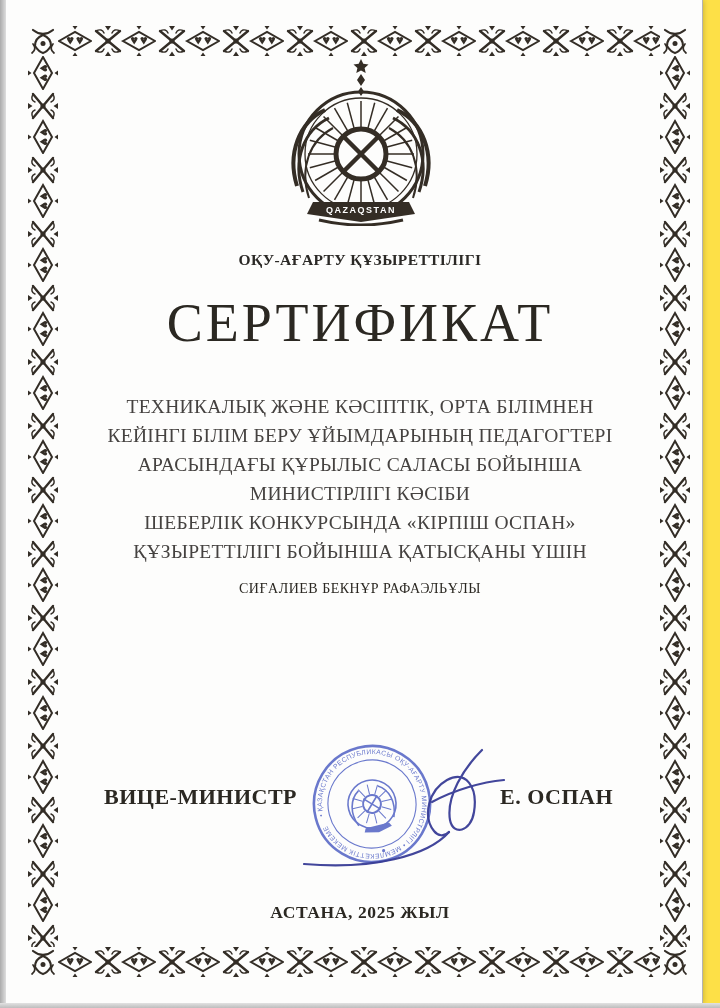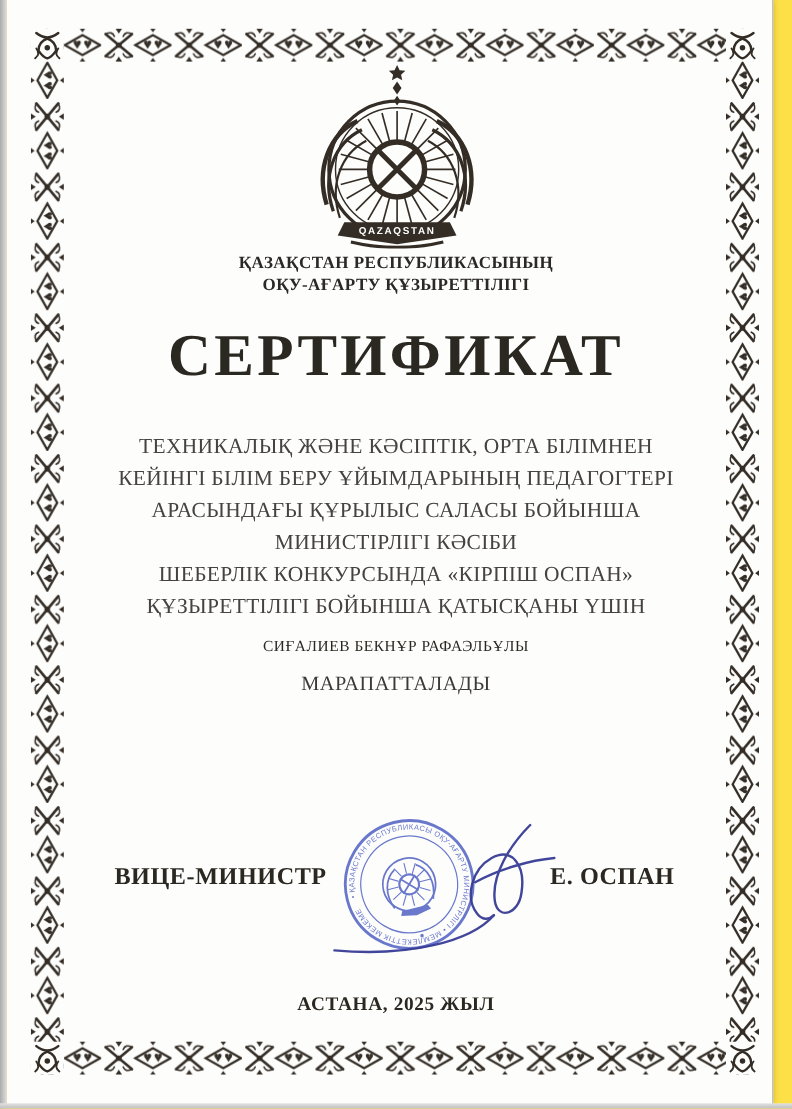--- a/index.html
+++ b/index.html
@@ -6,21 +6,21 @@
   body{background:#d8d8d8;font-family:"Liberation Serif","DejaVu Serif",serif;}
   #stage{position:relative;width:720px;height:1008px;overflow:hidden;background:#fde047;}
   #paper{position:absolute;left:6px;top:0;width:696px;height:1004px;background:#fdfdfc;
          border-right:1px solid #b3b3b3;box-shadow:0 0 6px rgba(0,0,0,.25);}
   .edge-left{position:absolute;left:0;top:0;width:6px;height:1008px;
          background:linear-gradient(90deg,#ababab,#dedede);}
   .edge-bottom{position:absolute;left:0;top:1003px;width:720px;height:5px;
          background:linear-gradient(180deg,#e2e2e2,#bdbdbd);}
   .centered{position:absolute;left:14px;width:692px;text-align:center;color:#2b2926;}
   .ministry{font-weight:bold;font-size:15.5px;letter-spacing:.4px;line-height:20px;}
-  .cert-title{font-weight:bold;font-size:54px;letter-spacing:3px;color:#2b2822;}
+  .cert-title{font-weight:normal;font-size:54px;letter-spacing:3px;color:#2b2822;}
   .body-line{font-size:19.5px;line-height:29.5px;color:#454240;letter-spacing:.3px;}
   .recipient{font-weight:normal;font-size:14px;letter-spacing:.5px;color:#2b2822;}
   .award{font-size:18.5px;color:#3c3937;letter-spacing:.5px;}
   .role,.signer{position:absolute;font-weight:bold;font-size:22px;color:#2b2822;letter-spacing:.5px;}
   .footer-line{font-weight:bold;font-size:17.5px;letter-spacing:.6px;color:#2b2822;}
   svg{display:block;}
 </style>
 </head>
 <body>
 
@@ -122,34 +122,32 @@
         <path d="M146,132 C156,100 144,68 118,56" stroke-width="4"></path>
         <path d="M140,138 C151,106 139,76 114,64" stroke-width="3"></path>
         <path d="M134,144 C144,114 133,86 110,74" stroke-width="2"></path>
       </g>
       <path d="M40,166 Q82,176 124,166" stroke-width="3"></path>
     </g>
     <path d="M34,148 L130,148 L136,160 L82,168 L28,160 Z" fill="#342d25"></path>
     <text x="82" y="159" text-anchor="middle" fill="#ffffff" font-family="Liberation Sans, sans-serif" font-size="9" font-weight="bold" letter-spacing="1.5">QAZAQSTAN</text>
   </svg>
 
-  <div class="centered ministry" style="top:230px;">ҚАЗАҚСТАН РЕСПУБЛИКАСЫНЫҢ</div>
   <div class="centered ministry" style="top:250px;">ОҚУ-АҒАРТУ ҚҰЗЫРЕТТІЛІГІ</div>
 
   <div class="centered cert-title" style="top:292px;">СЕРТИФИКАТ</div>
 
   <div class="centered body-line" style="top:392px;">ТЕХНИКАЛЫҚ ЖӘНЕ КӘСІПТІК, ОРТА БІЛІМНЕН</div>
   <div class="centered body-line" style="top:421px;">КЕЙІНГІ БІЛІМ БЕРУ ҰЙЫМДАРЫНЫҢ ПЕДАГОГТЕРІ</div>
   <div class="centered body-line" style="top:450px;">АРАСЫНДАҒЫ ҚҰРЫЛЫС САЛАСЫ БОЙЫНША</div>
   <div class="centered body-line" style="top:479px;">МИНИСТІРЛІГІ КӘСІБИ</div>
   <div class="centered body-line" style="top:508px;">ШЕБЕРЛІК КОНКУРСЫНДА «КІРПІШ ОСПАН»</div>
   <div class="centered body-line" style="top:537px;">ҚҰЗЫРЕТТІЛІГІ БОЙЫНША ҚАТЫСҚАНЫ ҮШІН</div>
 
   <div class="centered recipient" style="top:581px;">СИҒАЛИЕВ БЕКНҰР РАФАЭЛЬҰЛЫ</div>
-  <div class="centered award" style="top:612px;">МАРАПАТТАЛАДЫ</div>
 
   <svg style="position:absolute;left:310px;top:742px;opacity:.82;" width="124" height="124" viewBox="0 0 124 124">
     <g transform="rotate(-14 62 62)" stroke="#4a5cc2" fill="none">
       <circle cx="62" cy="62" r="58" stroke-width="2.6"></circle>
       <circle cx="62" cy="62" r="44" stroke-width="1.1"></circle>
       <defs>
         <path id="ringP" d="M62,62 m-50,0 a50,50 0 1 1 100,0 a50,50 0 1 1 -100,0"></path>
       </defs>
       <text font-family="Liberation Sans, sans-serif" font-size="6.8" letter-spacing=".4" fill="#4a5cc2" stroke="none">
         <textPath href="#ringP">• ҚАЗАҚСТАН РЕСПУБЛИКАСЫ ОҚУ-АҒАРТУ МИНИСТРЛІГІ • МЕМЛЕКЕТТІК МЕКЕМЕ</textPath>

